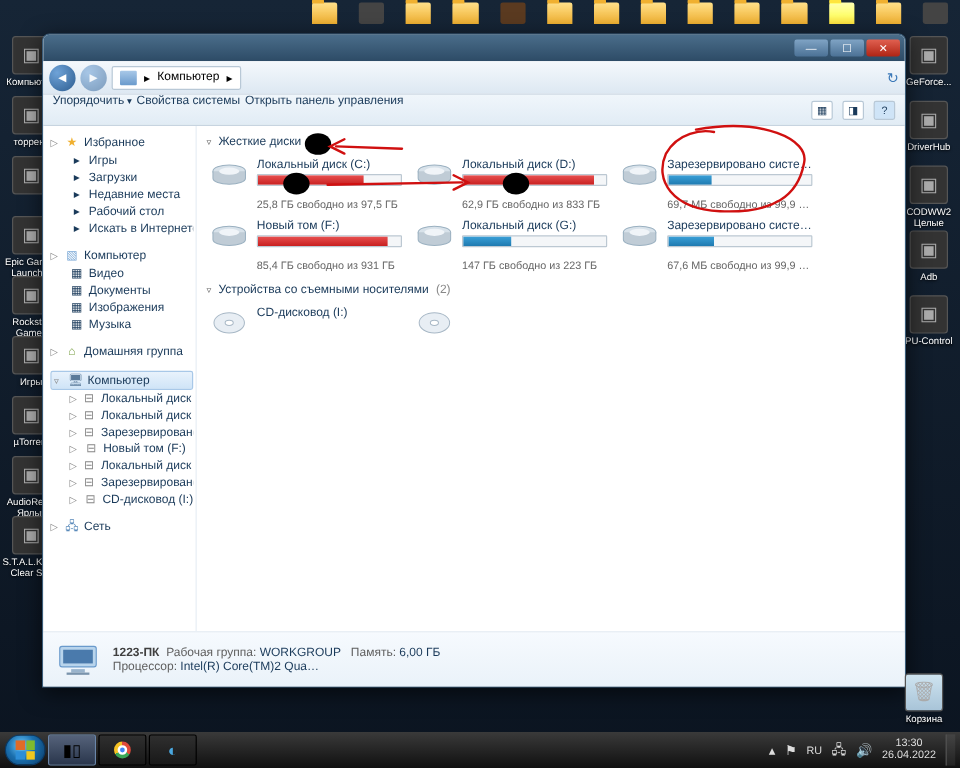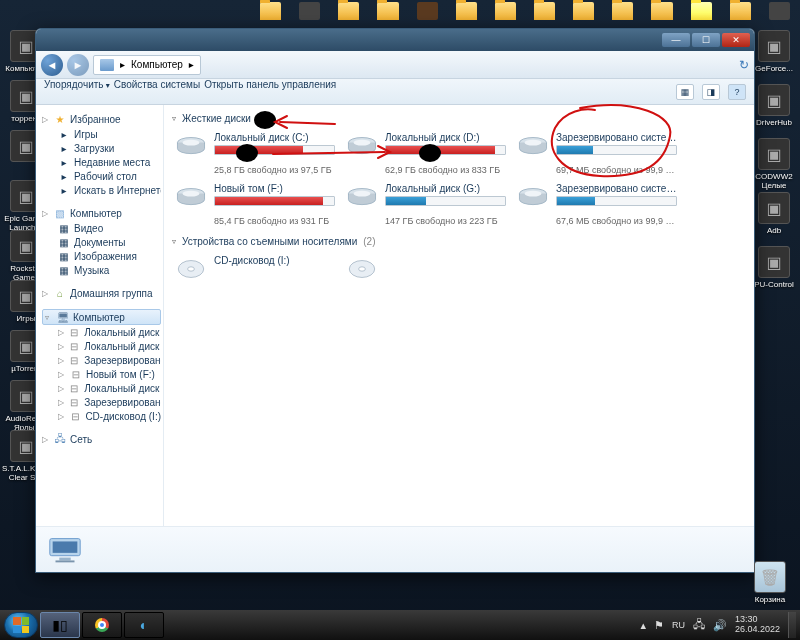--- a/index.html
+++ b/index.html
@@ -79,21 +79,21 @@
   
   .taskbar{position:absolute;left:0;right:0;bottom:0;height:30px;background:linear-gradient(#3a3a3a,#101010);display:flex;align-items:center;padding:0 4px;gap:2px;}
   .start{width:34px;height:26px;border-radius:13px;background:radial-gradient(circle at 40% 35%,#6ecbff 0%,#1a6fae 45%,#0a3a66 100%);border:1px solid #0a3a66;display:flex;align-items:center;justify-content:center;}
   .orb{width:16px;height:16px;display:grid;grid-template:1fr 1fr/1fr 1fr;gap:1px;}
   .orb span:nth-child(1){background:#e06a28;} .orb span:nth-child(2){background:#7fba2d;}
   .orb span:nth-child(3){background:#2d8ed8;} .orb span:nth-child(4){background:#f0c81e;}
   .tb{width:40px;height:26px;border:1px solid #000;background:linear-gradient(#2f2f2f,#181818);border-radius:2px;display:flex;align-items:center;justify-content:center;font-size:14px;}
   .tb.active{background:linear-gradient(#55627a,#2a364c);border-color:#6a86aa;}
   .tray{margin-left:auto;display:flex;align-items:center;gap:8px;color:#ddd;font-size:9px;}
   .tray .glyph{font-size:11px;}
-  .clock{text-align:left;line-height:1.1;}
+  .clock{text-align:center;line-height:1.1;}
   .showdt{width:8px;height:26px;border-left:1px solid #555;background:linear-gradient(#444,#222);}
 </style>
 </head>
 <body>
 
 <div class="desktop">
 
   <div id="dicons-left">
       <div class="dicon" style="left: 2px; top: 30px;">
         <div class="sq">▣</div>
@@ -454,20 +454,31 @@
     </div>
 
     <div class="details">
       <div class="big">
         <svg viewBox="0 0 40 30">
             <rect x="4" y="3" width="32" height="18" rx="2" fill="#b8d4ec" stroke="#6a9acc"></rect>
             <rect x="7" y="6" width="26" height="12" fill="#4a7aac"></rect>
             <rect x="14" y="23" width="12" height="3" fill="#9ab4cc"></rect>
             <rect x="10" y="26" width="20" height="2" fill="#7a94ac"></rect>
           </svg>
+      </div>
+      <div>
+        <div><b>1223-ПК</b>
+          &nbsp;<span class="k">Рабочая группа:</span>
+          <span class="v">WORKGROUP</span>
+          &nbsp;&nbsp;<span class="k">Память:</span>
+          <span class="v">6,00 ГБ</span>
+        </div>
+        <div><span class="k">Процессор:</span>
+          <span class="v">Intel(R) Core(TM)2 Qua…</span>
+        </div>
       </div>
     </div>
   </div>
 
   <div class="ann" style="left:35px;top:28px;width:720px;height:545px">
     <svg width="720" height="545">
 
       <ellipse cx="230" cy="92" rx="11" ry="9"></ellipse>
 
       <path d="M300 96 L245 94"></path>

